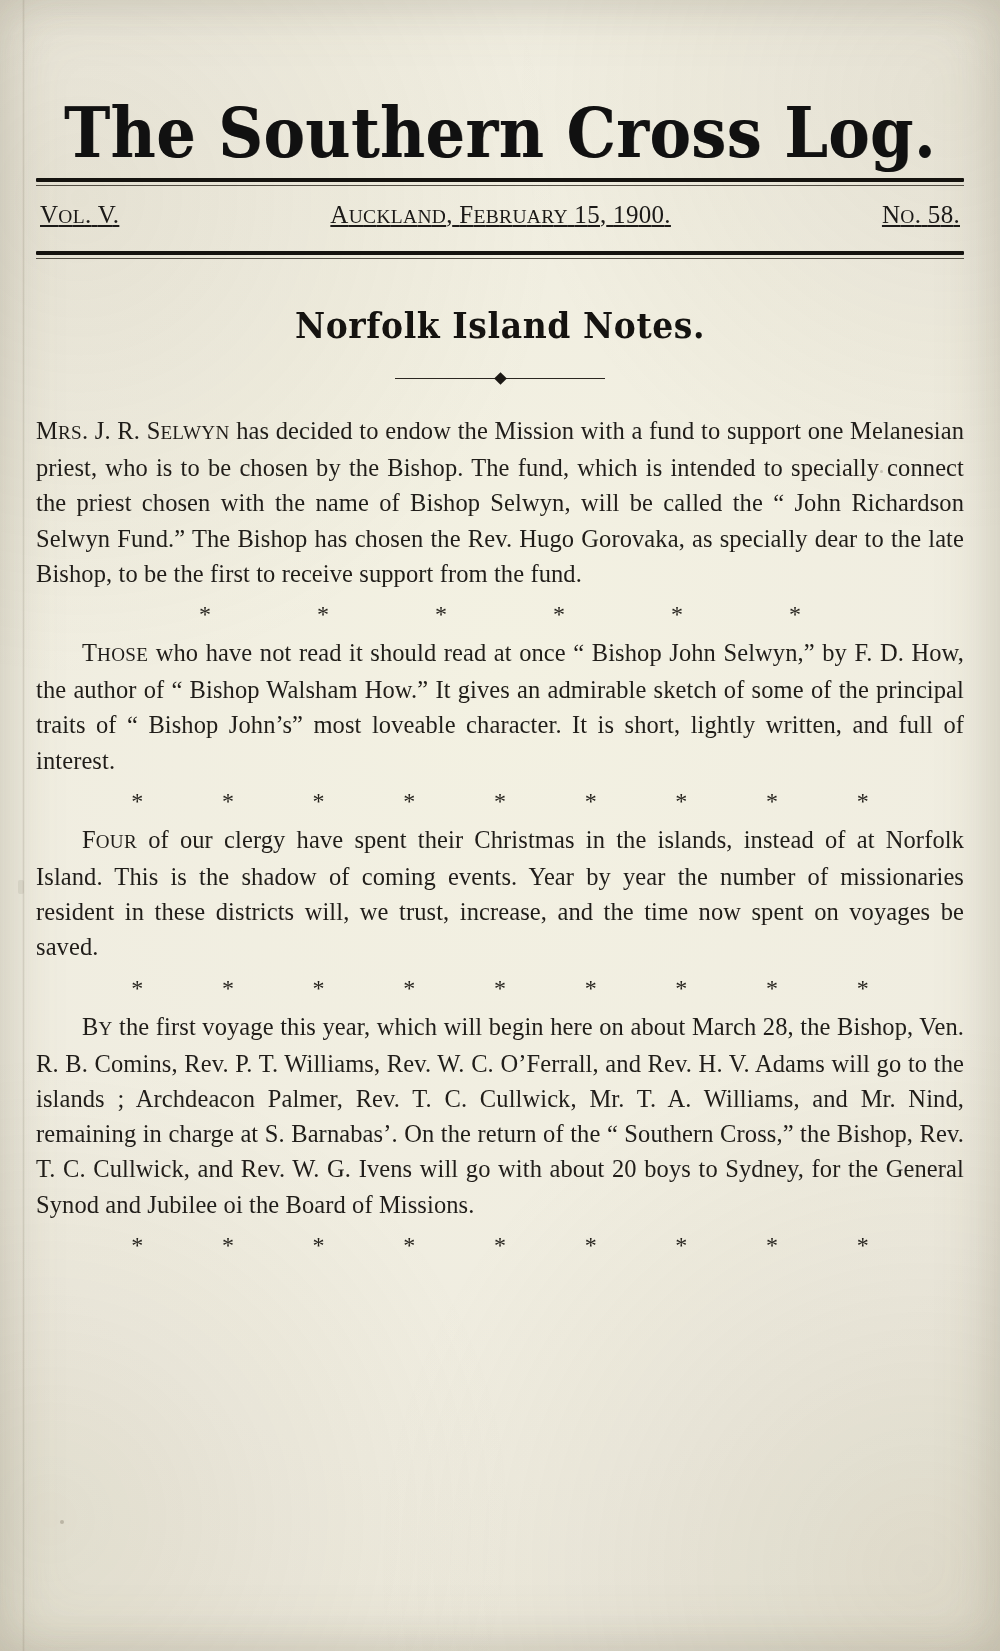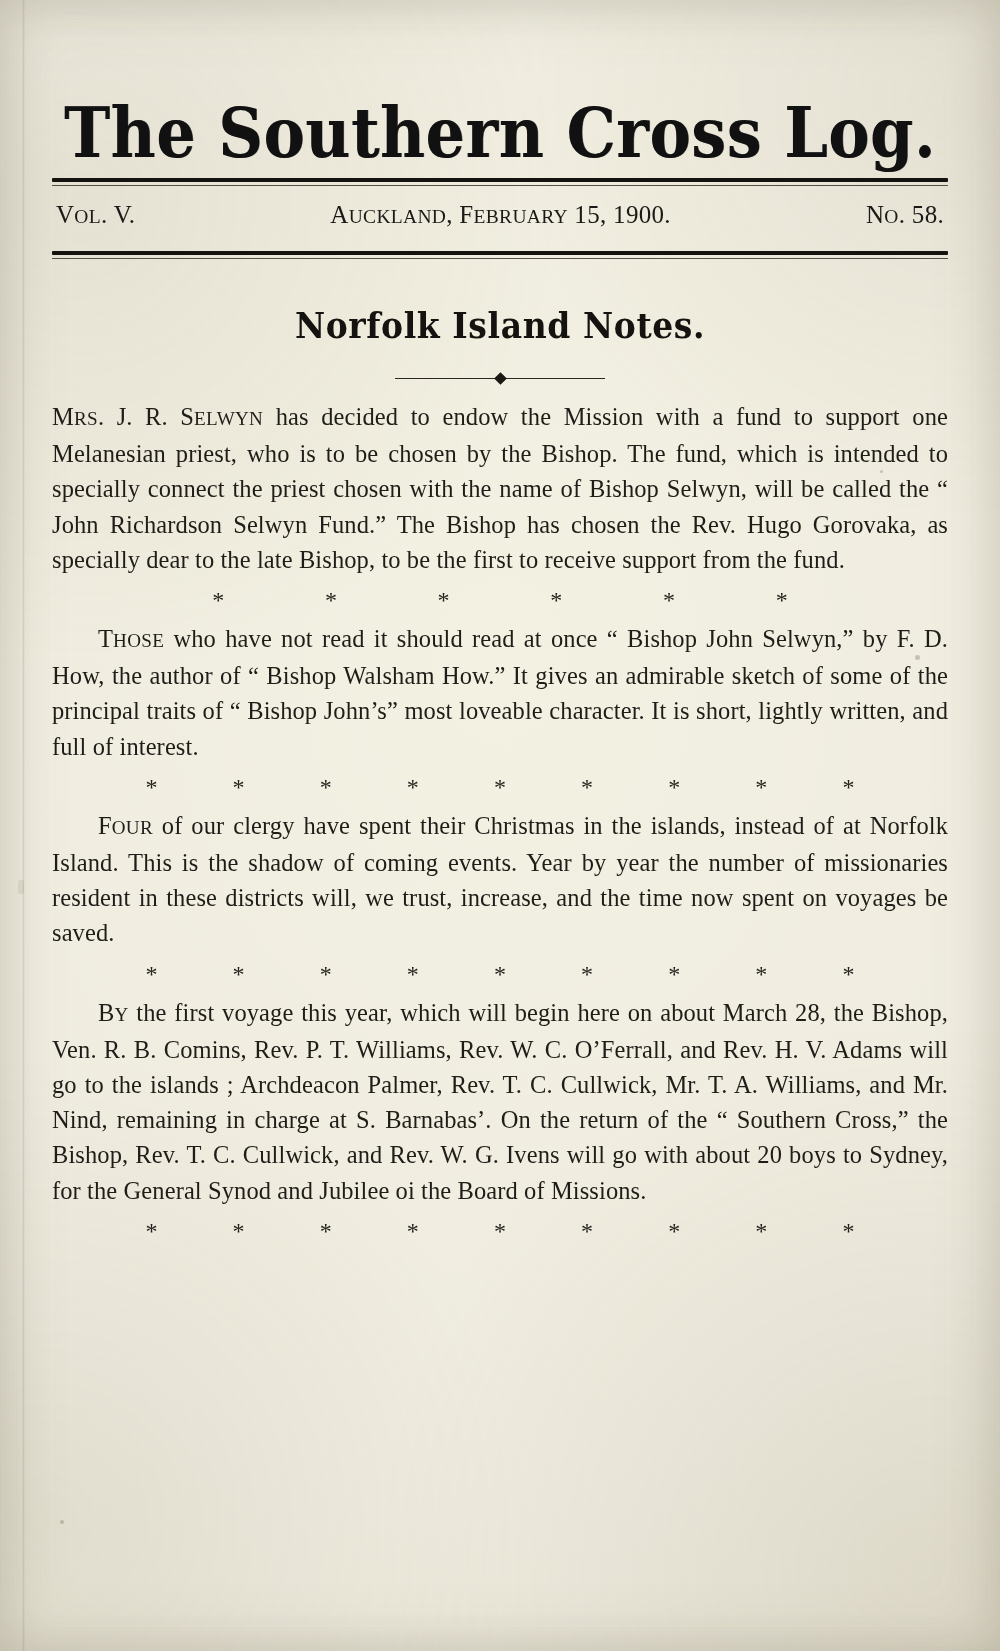--- a/index.html
+++ b/index.html
@@ -53,21 +53,21 @@
   .speck {
     position: absolute;
     border-radius: 50%;
     background: rgba(90,80,60,.28);
     pointer-events: none;
   }
 
   .content {
     position: relative;
     z-index: 3;
-    padding: 0 52px;
+    padding: 0 36px;
   }
 
   
   .masthead {
     text-align: center;
     font-family: "DejaVu Serif", "Liberation Serif", serif;
     font-weight: 700;
     font-size: 62px;
     letter-spacing: 0.5px;
     line-height: 1;
@@ -107,20 +107,21 @@
 
   .rule-double.tight { margin-top: 10px; }
 
   .issue-line {
     display: flex;
     align-items: baseline;
     justify-content: space-between;
     font-size: 25px;
     padding: 14px 4px 12px 4px;
     letter-spacing: .3px;
+    text-decoration: underline;
   }
   .issue-line .mid { flex: 0 0 auto; }
 
   
   .article-title {
     text-align: center;
     font-family: "DejaVu Serif", "Liberation Serif", serif;
     font-weight: 700;
     font-size: 33px;
     letter-spacing: .6px;
@@ -148,21 +149,21 @@
     left: 50%;
     top: 1px;
     width: 9px; height: 9px;
     margin-left: -4.5px;
     background: #1b1814;
     transform: rotate(45deg);
   }
 
   
   .body {
-    margin-top: 16px;
+    margin-top: 30px;
     font-size: 24.5px;
     line-height: 35.2px;
     text-align: justify;
     text-justify: inter-word;
     color: #201d19;
     letter-spacing: .1px;
   }
   .body p {
     margin: 0;
     text-indent: 0;

